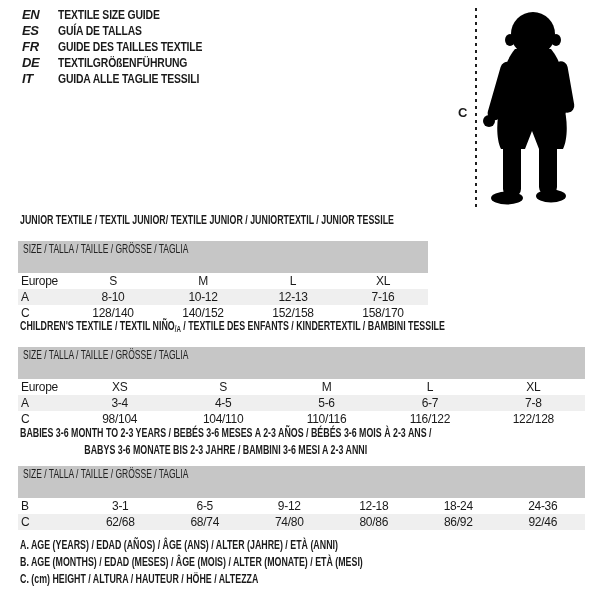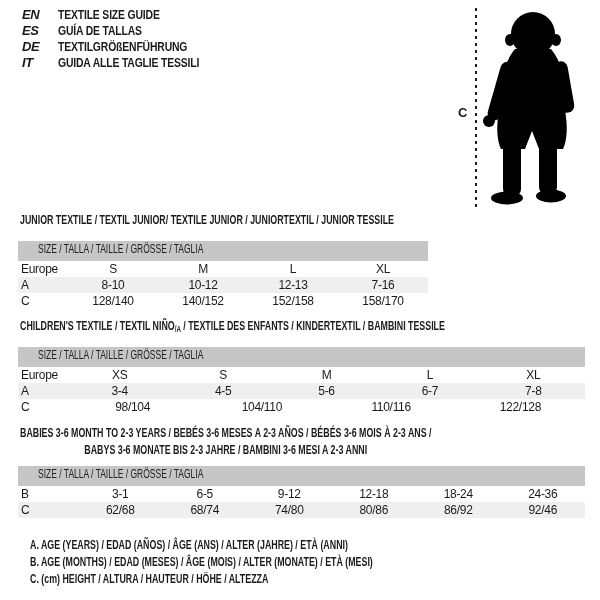--- a/index.html
+++ b/index.html
@@ -31,44 +31,48 @@
   .title-2{top:319px;}
   .title-3{top:424px;}
   .title-3 .line{display:block;line-height:17px;}
   .subscript{font-size:9px;vertical-align:-2px;}
 
   
   .size-table{position:absolute;left:18px;}
   .t1{top:241px;width:410px;}
   .t2{top:347px;width:567px;}
   .t3{top:466px;width:567px;}
-  .bar{height:20px;line-height:16px;background:#c6c6c6;font-size:12.5px;color:#222;padding-left:20px;box-sizing:border-box;overflow:hidden;}
+  .bar{height:32px;line-height:16px;background:#c6c6c6;font-size:12.5px;color:#222;padding-left:5px;box-sizing:border-box;overflow:hidden;}
   .row{display:flex;height:16px;line-height:16px;font-size:12px;letter-spacing:-0.3px;}
   .row .lab{width:50px;padding-left:3px;box-sizing:border-box;}
   .t3 .row .lab{width:60px;}
   .row .cell{flex:1;text-align:center;}
   .row.shaded{background:#efefef;}
 
   
-  .footnotes{position:absolute;left:30px;top:536px;}
+  .footnotes{position:absolute;left:20px;top:536px;}
   .fn{height:17px;line-height:17px;font-weight:bold;font-size:13px;}
 </style>
 </head>
 <body>
 
 <div class="page">
 
   <div class="lang-block">
     <div class="lang-row">
       <span class="lang-code">EN</span>
       <span class="lang-title txt-cond80">TEXTILE SIZE GUIDE</span>
     </div>
     <div class="lang-row">
       <span class="lang-code">ES</span>
       <span class="lang-title txt-cond80">GUÍA DE TALLAS</span>
+    </div>
+    <div class="lang-row">
+      <span class="lang-code">FR</span>
+      <span class="lang-title txt-cond80">GUIDE DES TAILLES TEXTILE</span>
     </div>
     <div class="lang-row">
       <span class="lang-code">DE</span>
       <span class="lang-title txt-cond80">TEXTILGRÖßENFÜHRUNG</span>
     </div>
     <div class="lang-row">
       <span class="lang-code">IT</span>
       <span class="lang-title txt-cond80">GUIDA ALLE TAGLIE TESSILI</span>
     </div>
   </div>
@@ -152,20 +156,21 @@
       <span class="cell">4-5</span>
       <span class="cell">5-6</span>
       <span class="cell">6-7</span>
       <span class="cell">7-8</span>
     </div>
     <div class="row">
       <span class="lab">C</span>
       <span class="cell">98/104</span>
       <span class="cell">104/110</span>
       <span class="cell">110/116</span>
+      <span class="cell">116/122</span>
       <span class="cell">122/128</span>
     </div>
   </section>
 
   <h2 class="tbl-title title-3">
     <span class="txt-cond line">BABIES 3-6 MONTH TO 2-3 YEARS / BEBÉS 3-6 MESES A 2-3 AÑOS / BÉBÉS 3-6 MOIS À 2-3 ANS /</span>
     <span class="txt-cond line">BABYS 3-6 MONATE BIS 2-3 JAHRE / BAMBINI 3-6 MESI A 2-3 ANNI</span>
   </h2>
   <section class="size-table t3">
     <div class="bar">

